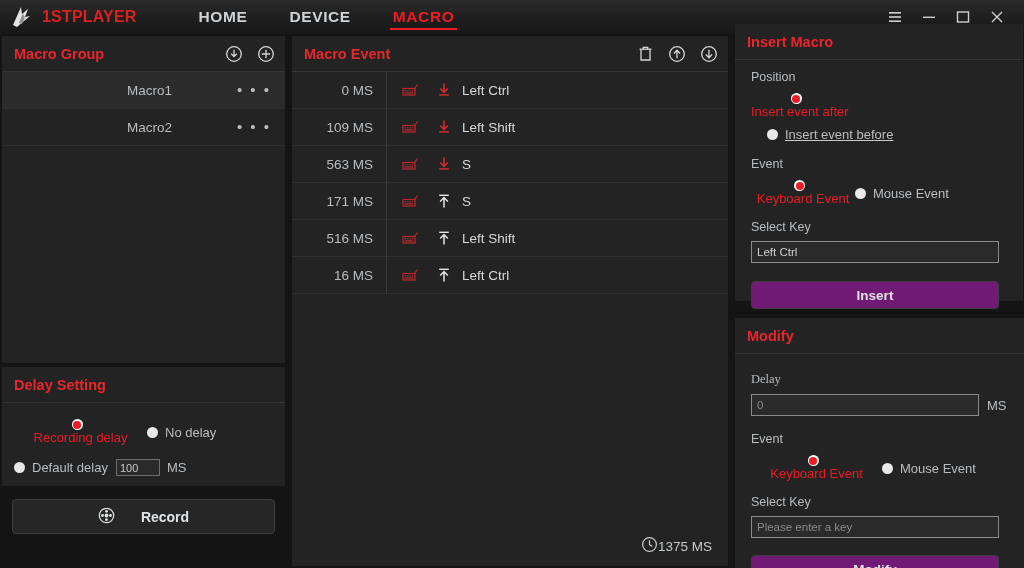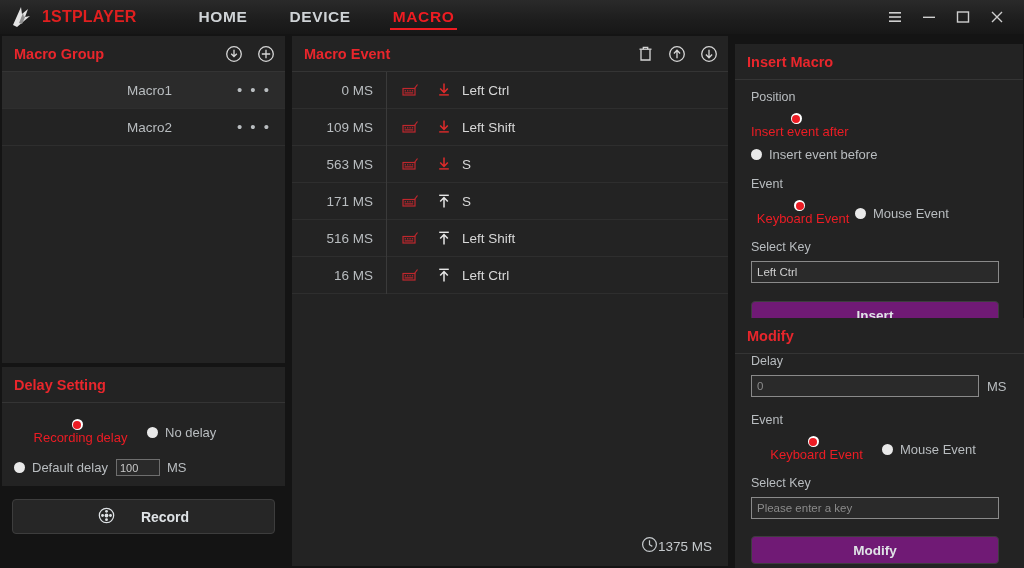--- a/index.html
+++ b/index.html
@@ -119,21 +119,21 @@
   .ev-arrow { margin-left: 16px; display: flex; align-items: center; flex: none; }
   .ev-key { margin-left: 11px; font-size: 13.5px; }
   .ev-down .ev-key { color: #d8d8d8; }
   .ev-up .ev-key { color: #d8d8d8; }
   .ev-total {
     position: absolute; right: 16px; bottom: 10px; display: flex;
     align-items: center; gap: 0; color: #c5c9cc; font-size: 13.5px;
   }
 
   
-  #insert-panel { left: 735px; top: 44px; width: 288px; height: 277px; }
+  #insert-panel { left: 735px; top: 24px; width: 288px; height: 277px; }
   #modify-panel { left: 735px; top: 318px; width: 289px; height: 250px; }
   .field-label {
     color: #b9bdc0; font-size: 12.5px; margin: 0 0 0 16px;
   }
   .text-input {
     display: block; width: 248px; height: 22px; margin-left: 16px;
     background: #2a2a2a; border: 1px solid #8a8a8a; color: #cfcfcf;
     font-size: 11.5px; padding: 0 5px;
     font-family: "Liberation Sans", sans-serif;
   }
@@ -440,21 +440,21 @@
     </div>
 
     <div class="field-label" style="margin-top:10px;">Position</div>
 
     <div class="radio-row" style="margin-top:9px; padding-left:16px;">
       <div class="radio on">
         <span class="dot"></span>
         <span>Insert event after</span>
       </div>
     </div>
-    <div class="radio-row" style="margin-top:8px; padding-left:16px;">
+    <div class="radio-row" style="margin-top:8px; padding-left:32px;text-decoration:underline;">
       <div class="radio">
         <span class="dot"></span>
         <span>Insert event before</span>
       </div>
     </div>
 
     <div class="field-label" style="margin-top:15px;">Event</div>
 
     <div class="radio-row" style="margin-top:9px; padding-left:16px;">
       <div class="radio on" style="width:104px;">
@@ -473,21 +473,21 @@
     <div class="wide-btn" style="margin-top:18px;">
       <span>Insert</span>
     </div>
   </div>
 
   <div class="panel" id="modify-panel">
     <div class="panel-head">
       <div class="panel-title">Modify</div>
     </div>
 
-    <div class="field-label" style="margin-top:0;">Delay</div>
+    <div class="field-label" style="margin-top:18px;font-family:Liberation Serif, serif;">Delay</div>
     <div class="row-inline" style="margin-top:7px;">
       <input class="text-input" style="margin-left: 0px; width: 228px;" type="text" placeholder="0">
       <span class="unit" style="margin-left:8px;">MS</span>
     </div>
 
     <div class="field-label" style="margin-top:16px;">Event</div>
     <div class="radio-row" style="margin-top:9px; padding-left:16px;">
       <div class="radio on" style="width:131px;">
         <span class="dot"></span>
         <span>Keyboard Event</span>

